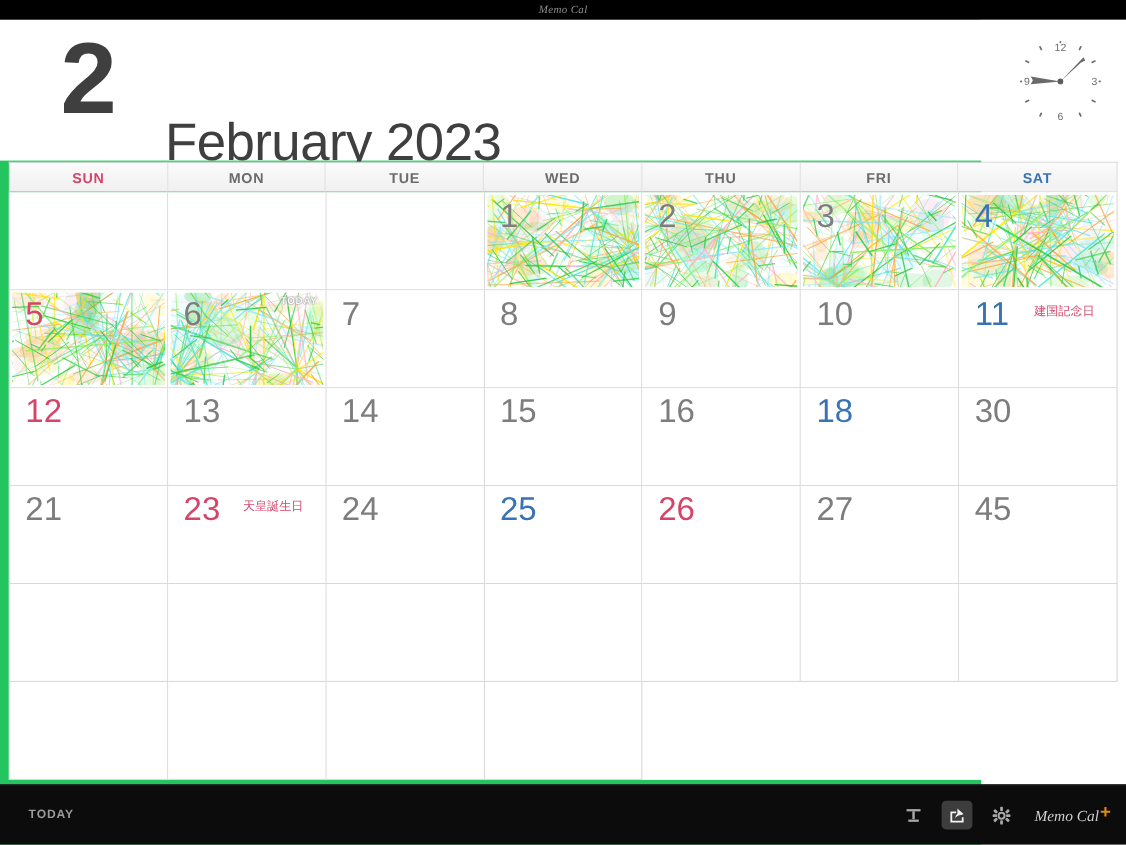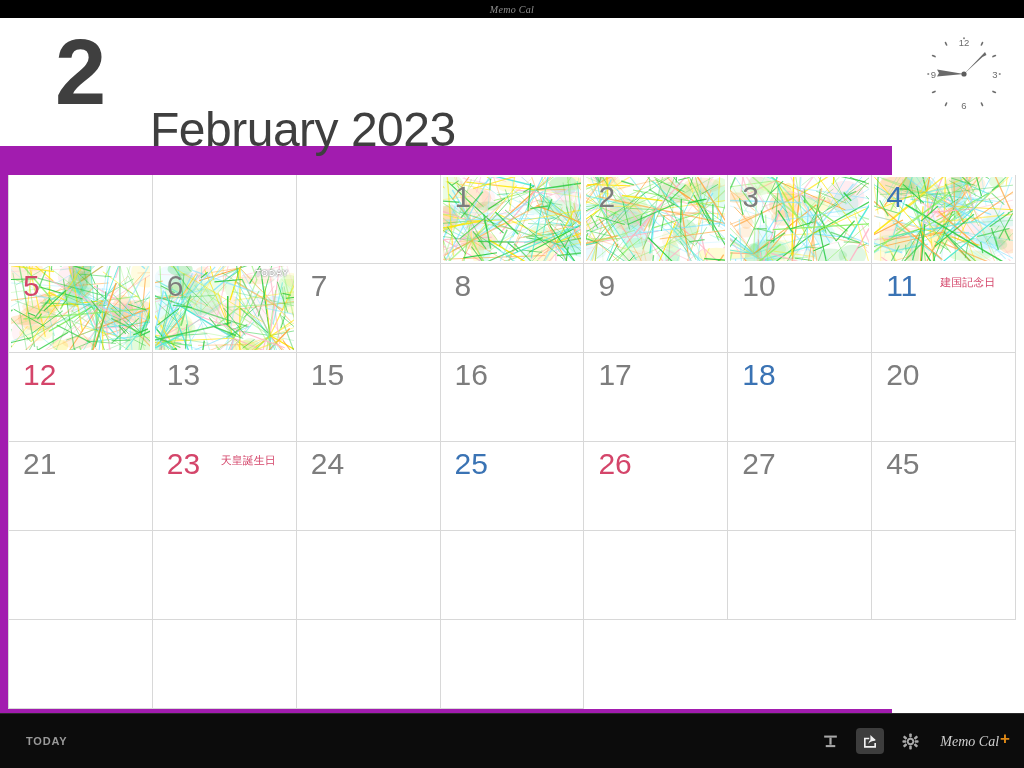--- a/index.html
+++ b/index.html
@@ -6,21 +6,21 @@
   html, body {
     width: 1024px; height: 768px;
     overflow: hidden;
     background: #ffffff;
     font-family: "Liberation Sans", sans-serif;
     -webkit-font-smoothing: antialiased;
   }
   #app {
     position: relative;
     width: 892px; height: 768px;
-    background: #a21caf;
+    background: #22c55e;
   }
 
   
   .titlebar {
     position: absolute; left: 0; top: 0;
     width: 1024px; height: 18px;
     background: #000000;
     display: flex; align-items: center; justify-content: center;
   }
   .titlebar-text {
@@ -209,20 +209,29 @@
         </g>
 
         <path d="M48 48 L21 43.5 L23 47 L21 50.5 Z" fill="#6a6a6a"></path>
 
         <path d="M48 48 L69 26 L70.5 29 L66.5 31 Z" fill="#6a6a6a"></path>
         <circle cx="48" cy="48" r="2.6" fill="#5d5d5d"></circle>
       </svg>
     </div>
   </div>
 
+  <div class="weekdays">
+      <div class="weekday sun">SUN</div>
+      <div class="weekday ">MON</div>
+      <div class="weekday ">TUE</div>
+      <div class="weekday ">WED</div>
+      <div class="weekday ">THU</div>
+      <div class="weekday ">FRI</div>
+      <div class="weekday sat">SAT</div>
+    </div>
 
   <div class="grid">
       <div class="cell"></div>
       <div class="cell"></div>
       <div class="cell"></div>
       <div class="cell">
         <div class="doodle">
           <svg viewBox="0 0 200 120" preserveAspectRatio="none" xmlns="http://www.w3.org/2000/svg">
             <rect width="200" height="120" fill="#ffffff"></rect>
             <ellipse cx="51.1" cy="90.8" rx="26.8" ry="14.0" fill="#ffa63d" opacity="0.24"></ellipse>
@@ -1843,33 +1852,33 @@
         <div class="daynum">11</div>
         <div class="holiday wide">建国記念日</div>
       </div>
       <div class="cell sun">
         <div class="daynum">12</div>
       </div>
       <div class="cell">
         <div class="daynum">13</div>
       </div>
       <div class="cell">
+        <div class="daynum">14</div>
+      </div>
+      <div class="cell">
         <div class="daynum">15</div>
       </div>
       <div class="cell">
         <div class="daynum">16</div>
       </div>
-      <div class="cell">
-        <div class="daynum">17</div>
-      </div>
       <div class="cell sat">
         <div class="daynum">18</div>
       </div>
       <div class="cell">
-        <div class="daynum">20</div>
+        <div class="daynum">30</div>
       </div>
       <div class="cell">
         <div class="daynum">21</div>
       </div>
       <div class="cell sun">
         <div class="daynum">23</div>
         <div class="holiday wide">天皇誕生日</div>
       </div>
       <div class="cell">
         <div class="daynum">24</div>

